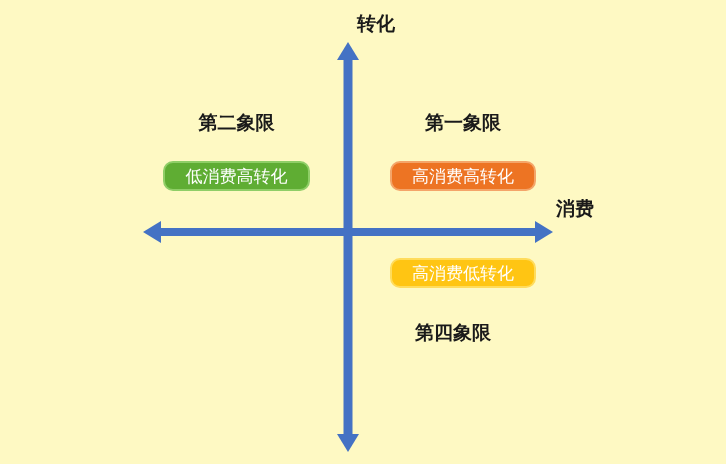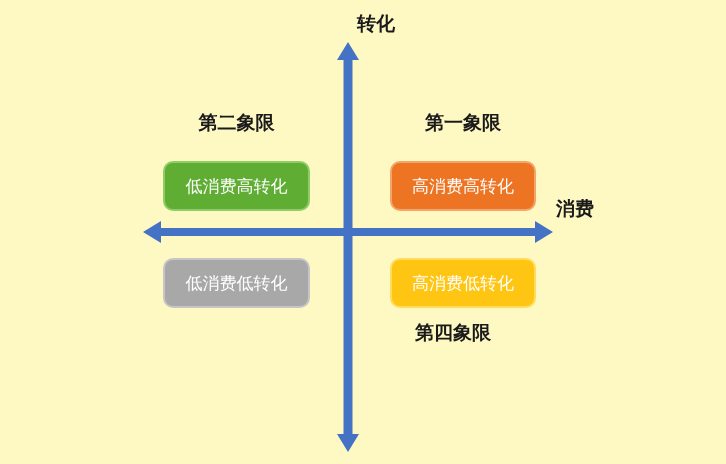--- a/index.html
+++ b/index.html
@@ -37,21 +37,21 @@
     text-align: center;
     white-space: nowrap;
   }
   .quad-label.q2 { left: 163px; top: 110px; width: 147px; }
   .quad-label.q1 { left: 390px; top: 110px; width: 146px; }
   .quad-label.q3 { left: 163px; top: 320px; width: 147px; }
   .quad-label.q4 { left: 380px; top: 320px; width: 146px; }
   .quad-box {
     position: absolute;
     width: 147px;
-    height: 50px;
+    height: 30px;
     border-radius: 10px;
     border: 2px solid transparent;
     box-sizing: border-box;
     display: flex;
     align-items: center;
     justify-content: center;
     font-size: 17px;
     color: #ffffff;
     white-space: nowrap;
   }
@@ -82,20 +82,17 @@
   <div class="quad-label q2">第二象限</div>
   <div class="quad-label q1">第一象限</div>
   <div class="quad-label q4">第四象限</div>
 
   <div class="quad-box q2" style="background-color: rgb(95, 173, 51); border-color: rgb(143, 206, 103);">
     <span>低消费高转化</span>
   </div>
   <div class="quad-box q1" style="background-color: rgb(237, 116, 35); border-color: rgb(244, 165, 105); text-align: center;">
     <span>高消费高转化</span>
   </div>
-  <div class="quad-box q3" style="background-color: rgb(168, 168, 168); border-color: rgb(198, 198, 198);">
-    <span>低消费低转化</span>
-  </div>
   <div class="quad-box q4" style="background-color: rgb(255, 197, 19); border-color: rgb(255, 220, 92);">
     <span>高消费低转化</span>
   </div>
 
 </div>
 
 </body></html>

